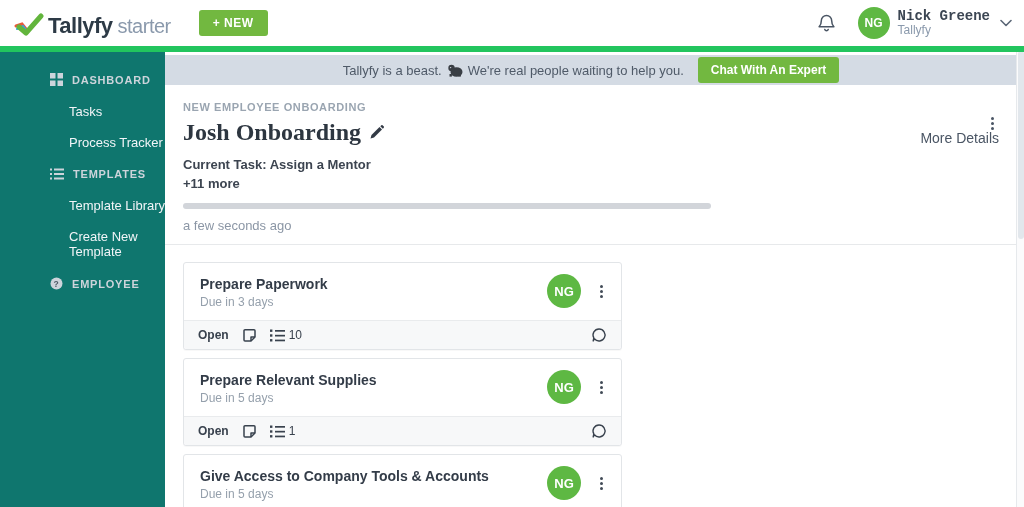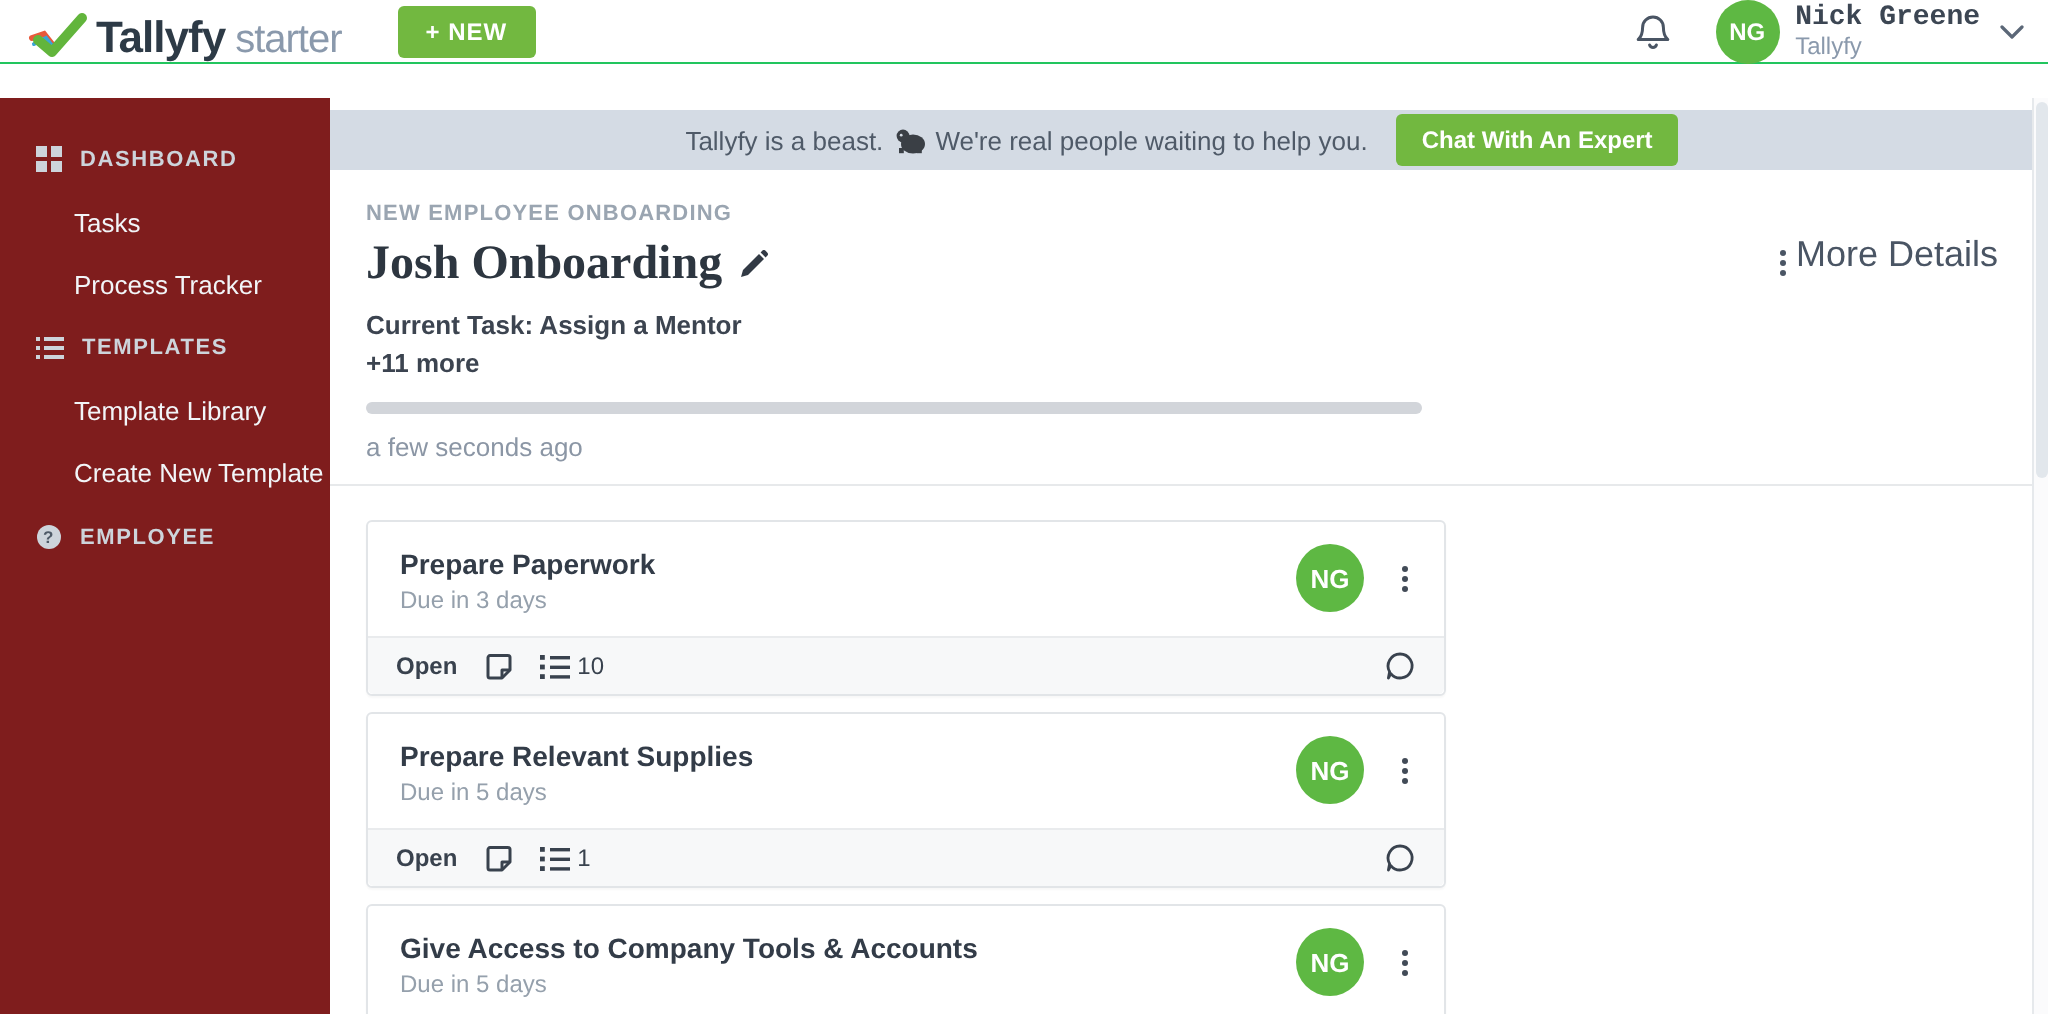--- a/index.html
+++ b/index.html
@@ -1,38 +1,38 @@
 <!DOCTYPE html>
 <html><head>
 <meta charset="utf-8">
 <style>
   * { margin:0; padding:0; box-sizing:border-box; }
   html,body { width:1024px; height:507px; overflow:hidden; background:#fff;
               font-family:"Liberation Sans", sans-serif; }
 
   
-  .topbar { position:absolute; left:0; top:0; width:1024px; height:32px; background:#fff;
-            border-bottom:1px solid #22c55e; display:flex; align-items:center; z-index:5; }
+  .topbar { position:absolute; left:0; top:0; width:1024px; height:52px; background:#fff;
+            border-bottom:6px solid #22c55e; display:flex; align-items:center; z-index:5; }
   .logo { display:flex; align-items:baseline; margin-left:14px; cursor:pointer; }
   .logo svg { position:relative; top:6px; margin-right:4px; }
   .logo-primary { font-size:22px; font-weight:bold; color:#2d3a46; letter-spacing:-0.5px; }
   .logo-secondary { font-size:20px; color:#8a99ac; margin-left:5px; letter-spacing:-0.5px; }
   .new-btn { margin-left:28px; background:#72b840; color:#fff; font-size:12px; font-weight:bold;
              letter-spacing:0.5px; border:none; border-radius:3px; padding:6px 14px; cursor:pointer; }
   .topbar-right { margin-left:auto; display:flex; align-items:center; margin-right:12px; }
   .bell { margin-right:22px; cursor:pointer; display:flex; }
   .avatar { width:32px; height:32px; border-radius:50%; background:#5eb843; color:#fff;
             font-size:12px; font-weight:bold; display:flex; align-items:center; justify-content:center; }
   .user-block { margin-left:8px; line-height:1.15; cursor:pointer; }
   .user-name { font-size:14px; color:#3c4653; font-weight:600;font-family:Liberation Mono, monospace; }
   .user-org { font-size:12px; color:#8a99ac; }
   .user-chevron { margin-left:10px; cursor:pointer; display:flex; }
 
   
-  .sidebar { position:absolute; left:0; top:49px; width:195px; height:458px; background:#7f1d1d; }
+  .sidebar { position:absolute; left:0; top:49px; width:195px; height:458px; background:#0f766e;padding-left:32px; }
   .side-list { list-style:none; padding-top:14px; }
   .side-section { display:flex; align-items:center; padding:10px 18px; font-size:11px; font-weight:bold;
                   letter-spacing:0.8px; color:#cdd4db; cursor:pointer; }
   .side-section .s-icon { margin-right:9px; display:flex; }
   .side-link { padding:8px 18px 8px 37px; font-size:13px; color:#f2f5f8; cursor:pointer; }
   .side-chevron { margin-left:auto; display:flex; }
 
   
   .main { position:absolute; left:165px; top:49px; width:852px; height:458px; background:#fff; }
 
@@ -41,37 +41,37 @@
   .banner-text { font-size:13px; color:#4f5a68; }
   .beast-icon { margin:0 5px; position:relative; top:2px; }
   .chat-btn { margin-left:14px; background:#72b840; color:#fff; border:none; border-radius:3px;
               font-size:12px; font-weight:bold; padding:6px 13px; cursor:pointer; }
 
   .content { padding:16px 18px 0 18px; position:relative; }
   .breadcrumb { font-size:11px; font-weight:bold; letter-spacing:0.6px; color:#9aa5b1; }
   .title-row { display:flex; align-items:flex-start; margin-top:6px; }
   .page-title { font-family:"Liberation Serif", serif; font-size:24px; color:#2d3640; }
   .edit-icon { margin-left:8px; position:relative; top:6px; cursor:pointer; display:inline-flex; }
-  .more-details { margin-left:auto; display:flex; align-items:flex-end; font-size:18px; color:#4a5564;
-                  cursor:pointer; position:relative; top:-2px; }
+  .more-details { margin-left:auto; display:flex; align-items:flex-end; font-size:14px; color:#4a5564;
+                  cursor:pointer; position:relative; top:-2px;flex-direction:column; }
   .vdots { display:inline-flex; flex-direction:column; gap:2px; margin-right:5px; }
   .vdots i { width:3px; height:3px; border-radius:50%; background:#4a5564; }
   .current-task { margin-top:9px; font-size:13px; font-weight:600; color:#3c4450; }
   .more-tasks { margin-top:4px; font-size:13px; font-weight:600; color:#3c4450; }
   .progress-track { margin-top:12px; width:528px; height:6px; border-radius:3px; background:#d2d5da; overflow:hidden; }
   .progress-fill { height:100%; background:#72b840; }
   .meta-row { width:528px; display:flex; margin-top:9px; font-size:13px; }
   .updated { color:#8b96a5; }
   .completed { margin-left:auto; color:#55606e; }
   .completed b { color:#39414d; }
   .header-divider { margin-top:11px; margin-left:-18px; width:852px; border:none; border-top:1px solid #e7e9eb; }
 
   
   .card-list { margin-top:17px; display:flex; flex-direction:column; gap:8px; }
-  .card { width:540px; background:#fff; border:1px solid #e2e5e8; border-radius:3px;
+  .card { width:439px; background:#fff; border:1px solid #e2e5e8; border-radius:3px;
           box-shadow:0 1px 1px rgba(0,0,0,0.03); }
   .card-body { position:relative; padding:13px 16px; height:57px; cursor:pointer; }
   .card-title { font-size:14px; font-weight:bold; color:#333c48; }
   .card-due { margin-top:3px; font-size:12px; color:#95a0ac; }
   .card-avatar { position:absolute; right:40px; top:11px; width:34px; height:34px; border-radius:50%;
                  background:#5eb843; color:#fff; font-size:13px; font-weight:bold;
                  display:flex; align-items:center; justify-content:center; cursor:pointer; }
   .card-menu { position:absolute; right:14px; top:18px; display:flex; flex-direction:column; gap:2px;
                padding:4px; cursor:pointer; }
   .card-menu i { width:3px; height:3px; border-radius:50%; background:#424b57; }

